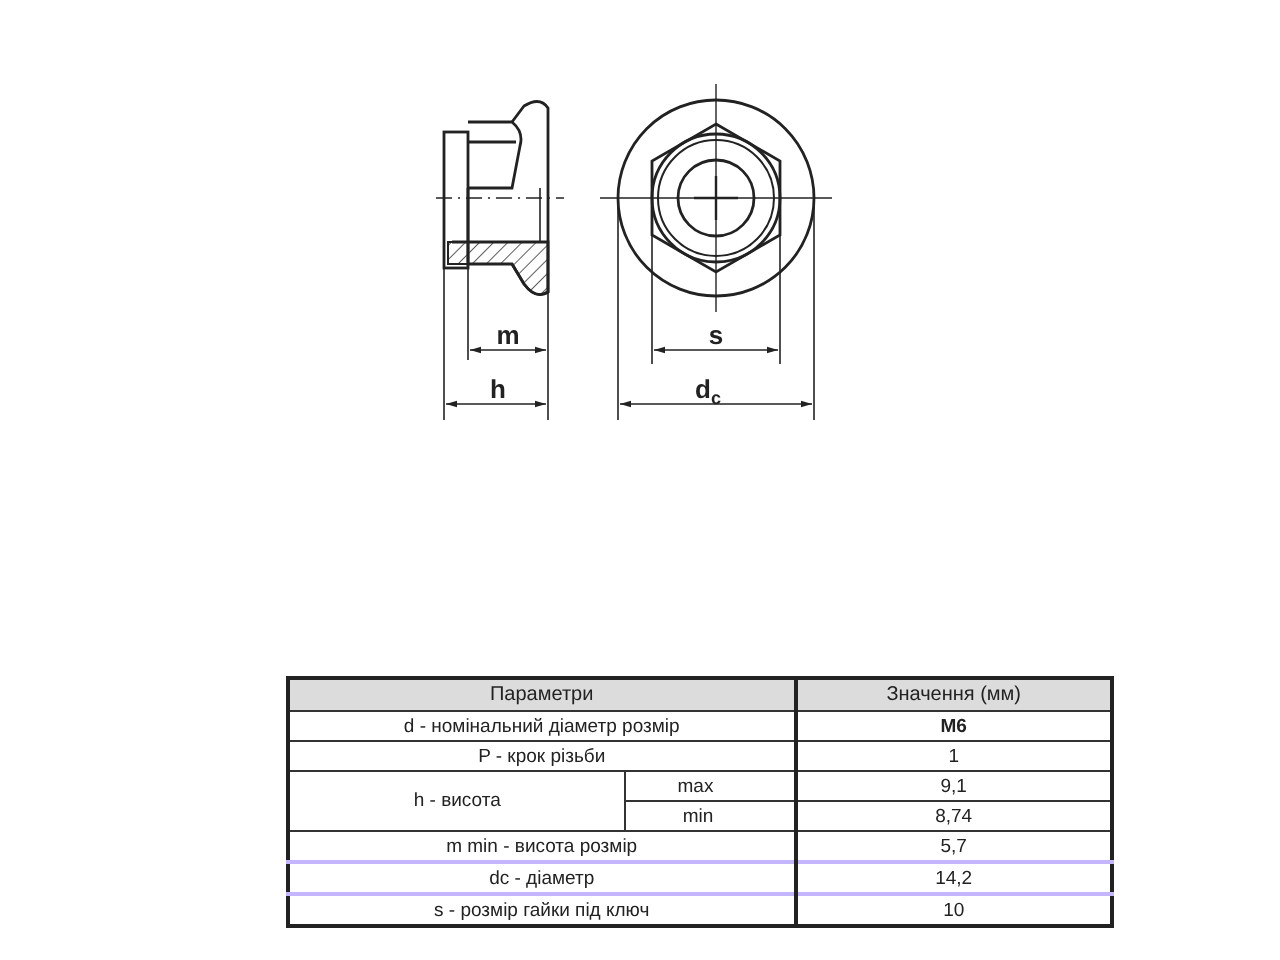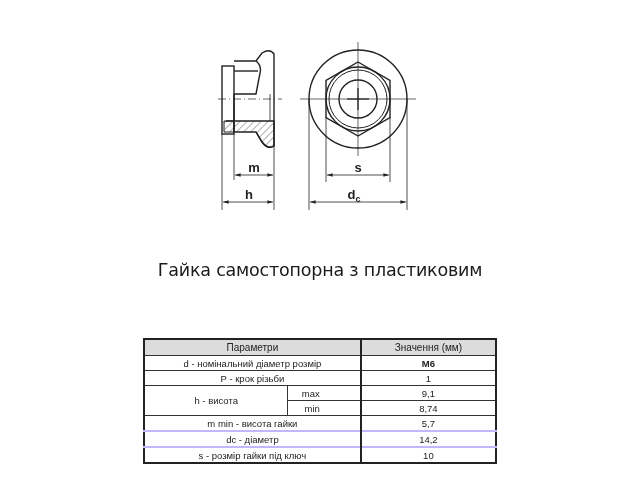--- a/index.html
+++ b/index.html
@@ -5,21 +5,21 @@
     html, body { margin: 0; padding: 0; background: #ffffff; }
     body { width: 640px; height: 480px; position: relative; overflow: hidden; font-family: "Liberation Sans", sans-serif; }
     .drawing { position: absolute; left: 0; top: 0; width: 640px; height: 240px; }
     .title {
       position: absolute; left: 0; top: 258px; width: 640px; text-align: center;
       font-family: "DejaVu Sans", sans-serif; font-size: 17.5px; line-height: 25px; color: #1a1a1a;
       letter-spacing: -0.2px;
     }
     .title div { white-space: nowrap; }
     table.spec {
-      position: absolute; left: 143px; top: 338px; width: 354px;
+      position: absolute; left: 143px; top: 338px; width: 414px;
       border-collapse: collapse; font-family: "Liberation Sans", sans-serif;
       font-size: 9.5px; color: #222;
     }
     table.spec td, table.spec th {
       border: 1px solid #333; height: 14px; padding: 0; text-align: center; font-weight: normal;
       line-height: 13px;
     }
     table.spec th { background: #dcdcdc; font-size: 10px; height: 15px; }
     table.spec .colval { border-left: 2px solid #222; }
     table.spec .thick-top td { border-top: 2px solid #c4b5fd; }
@@ -89,21 +89,20 @@
       <line x1="327" y1="175" x2="389" y2="175" stroke-width="0.8" marker-start="url(#arr)" marker-end="url(#arr)"></line>
 
       <line x1="310" y1="202" x2="406" y2="202" stroke-width="0.8" marker-start="url(#arr)" marker-end="url(#arr)"></line>
     </g>
     <text x="358" y="172" text-anchor="middle" font-family="Liberation Sans, sans-serif" font-size="13" font-weight="bold" fill="#222">s</text>
     <text x="354" y="199" text-anchor="middle" font-family="Liberation Sans, sans-serif" font-size="13" font-weight="bold" fill="#222"><tspan>d</tspan><tspan font-size="9" dy="3">c</tspan></text>
   </svg>
 </div>
 
 <div class="title">
-  <div>Гайка самостопорна з пластиковим</div>
 </div>
 
 <table class="spec">
   <colgroup>
     <col style="width:145px">
     <col style="width:73px">
     <col style="width:136px">
   </colgroup>
   <tbody>
       <tr>
@@ -121,21 +120,21 @@
   <tr>
     <td rowspan="2">h - висота</td>
     <td class="sub">max</td>
     <td class="colval">9,1</td>
   </tr>
   <tr>
     <td class="sub">min</td>
     <td class="colval">8,74</td>
   </tr>
   <tr>
-    <td colspan="2">m min - висота гайки</td>
+    <td colspan="2">m min - висота розмір</td>
     <td class="colval">5,7</td>
   </tr>
   <tr class="thick-top">
     <td colspan="2">dc - діаметр</td>
     <td class="colval">14,2</td>
   </tr>
   <tr class="thick-top">
     <td colspan="2">s - розмір гайки під ключ</td>
     <td class="colval">10</td>
   </tr>

